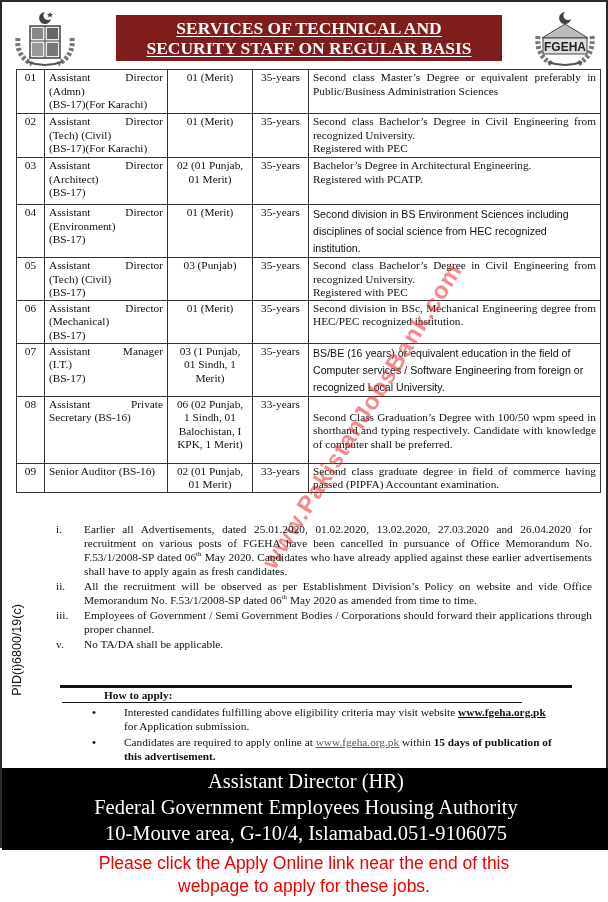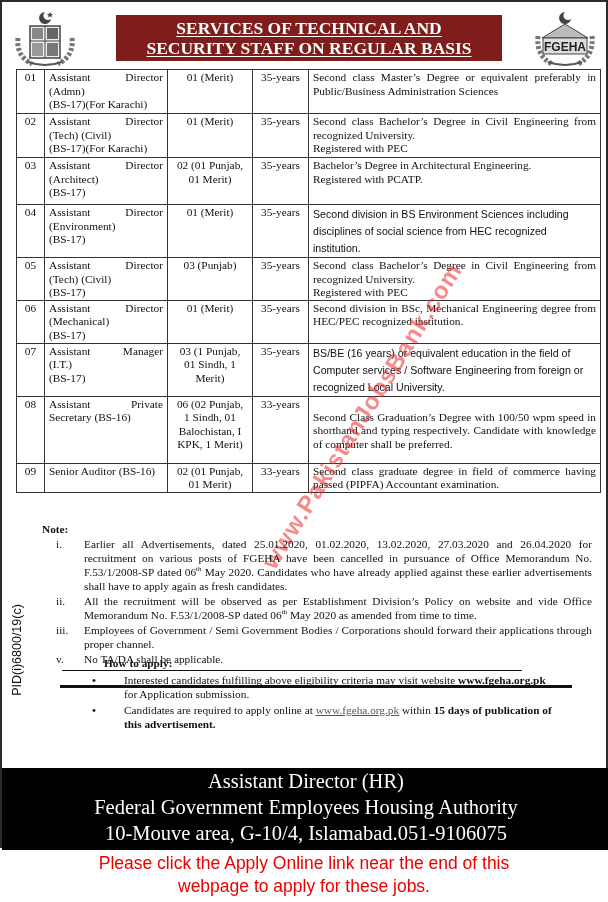--- a/index.html
+++ b/index.html
@@ -44,21 +44,21 @@
     
     .notes { position: absolute; left: 40px; top: 520px; width: 550px; font-size: 11.3px; line-height: 14px; }
     .notes-title { font-weight: bold; margin-bottom: 1px; }
     .note-item { display: flex; margin-bottom: 1px; }
     .note-num { width: 42px; flex: none; padding-left: 14px; }
     .note-text { flex: 1; text-align: justify; }
     sup { font-size: 7px; line-height: 0; }
 
     .divider-thick { position: absolute; left: 58px; top: 683px; width: 512px; height: 3px; background: #111; }
 
-    .apply { position: absolute; left: 60px; top: 654px; width: 520px; font-size: 11.3px; line-height: 14px; }
+    .apply { position: absolute; left: 60px; top: 686px; width: 520px; font-size: 11.3px; line-height: 14px; }
     .apply-title { font-weight: bold; padding-left: 42px; border-bottom: 1.5px solid #111; display: block; width: 460px; }
     .apply-item { display: flex; margin-top: 2px; }
     .bullet { width: 62px; flex: none; padding-left: 30px; font-weight: bold; }
     .apply-text { flex: 1; padding-right: 30px; }
     .link-bold { font-weight: bold; text-decoration: underline; }
     .link-grey { color: #555; text-decoration: underline; }
     .bold { font-weight: bold; }
 
     .pid {
       position: absolute; left: -64px; top: 640px; width: 160px; height: 16px;
@@ -292,21 +292,20 @@
           <td class="c-qual">
             <span class="line">Second class graduate degree in field of commerce having passed (PIPFA) Accountant examination.</span>
           </td>
         </tr>
       </tbody>
   </table>
 
   <div class="watermark">www.PakistanJobsBank.com</div>
 
   <div class="notes">
-    <div class="notes-title">Note:</div>
     <div id="notes-list">
         <div class="note-item">
           <span class="note-num">i.</span>
           <span class="note-text"><span>Earlier all Advertisements, dated 25.01.2020, 01.02.2020, 13.02.2020, 27.03.2020 and 26.04.2020 for recruitment on various posts of FGEHA have been cancelled in pursuance of Office Memorandum No. F.53/1/2008-SP dated 06</span><sup>th</sup><span> May 2020. Candidates who have already applied against these earlier advertisements shall have to apply again as fresh candidates.</span></span>
         </div>
         <div class="note-item">
           <span class="note-num">ii.</span>
           <span class="note-text"><span>All the recruitment will be observed as per Establishment Division’s Policy on website and vide Office Memorandum No. F.53/1/2008-SP dated 06</span><sup>th</sup><span> May 2020 as amended from time to time.</span></span>
         </div>
         <div class="note-item">

